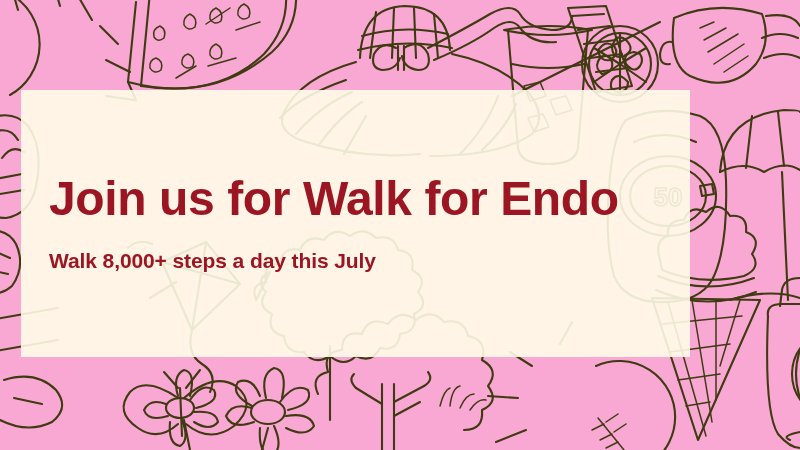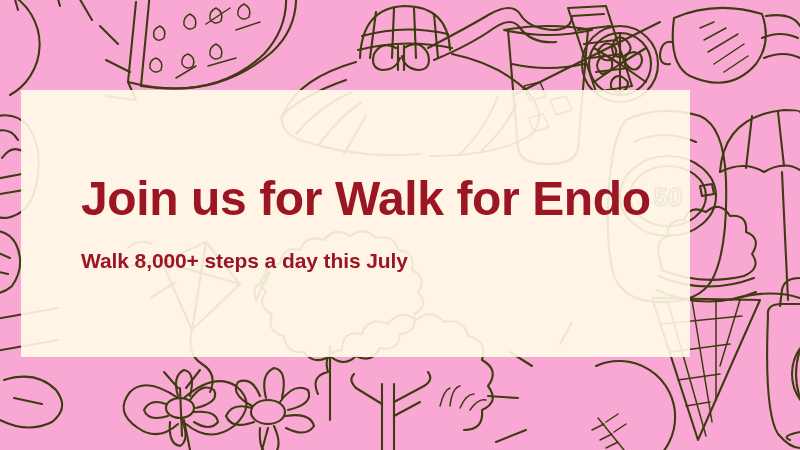--- a/index.html
+++ b/index.html
@@ -50,21 +50,21 @@
     background: rgba(255, 253, 232, 0.895);
     pointer-events: none;
   }
   #panel-content {
     position: absolute;
     left: 21px;
     top: 90px;
     width: 669px;
     height: 267px;
     box-sizing: border-box;
-    padding: 0 0 0 60px;
+    padding: 0 0 0 28px;
     display: flex;
     flex-direction: column;
     justify-content: center;
   }
   #headline {
     color: #9B1622;
     font-size: 48px;
     font-weight: bold;
     line-height: 1.04;
     letter-spacing: -0.4px;

